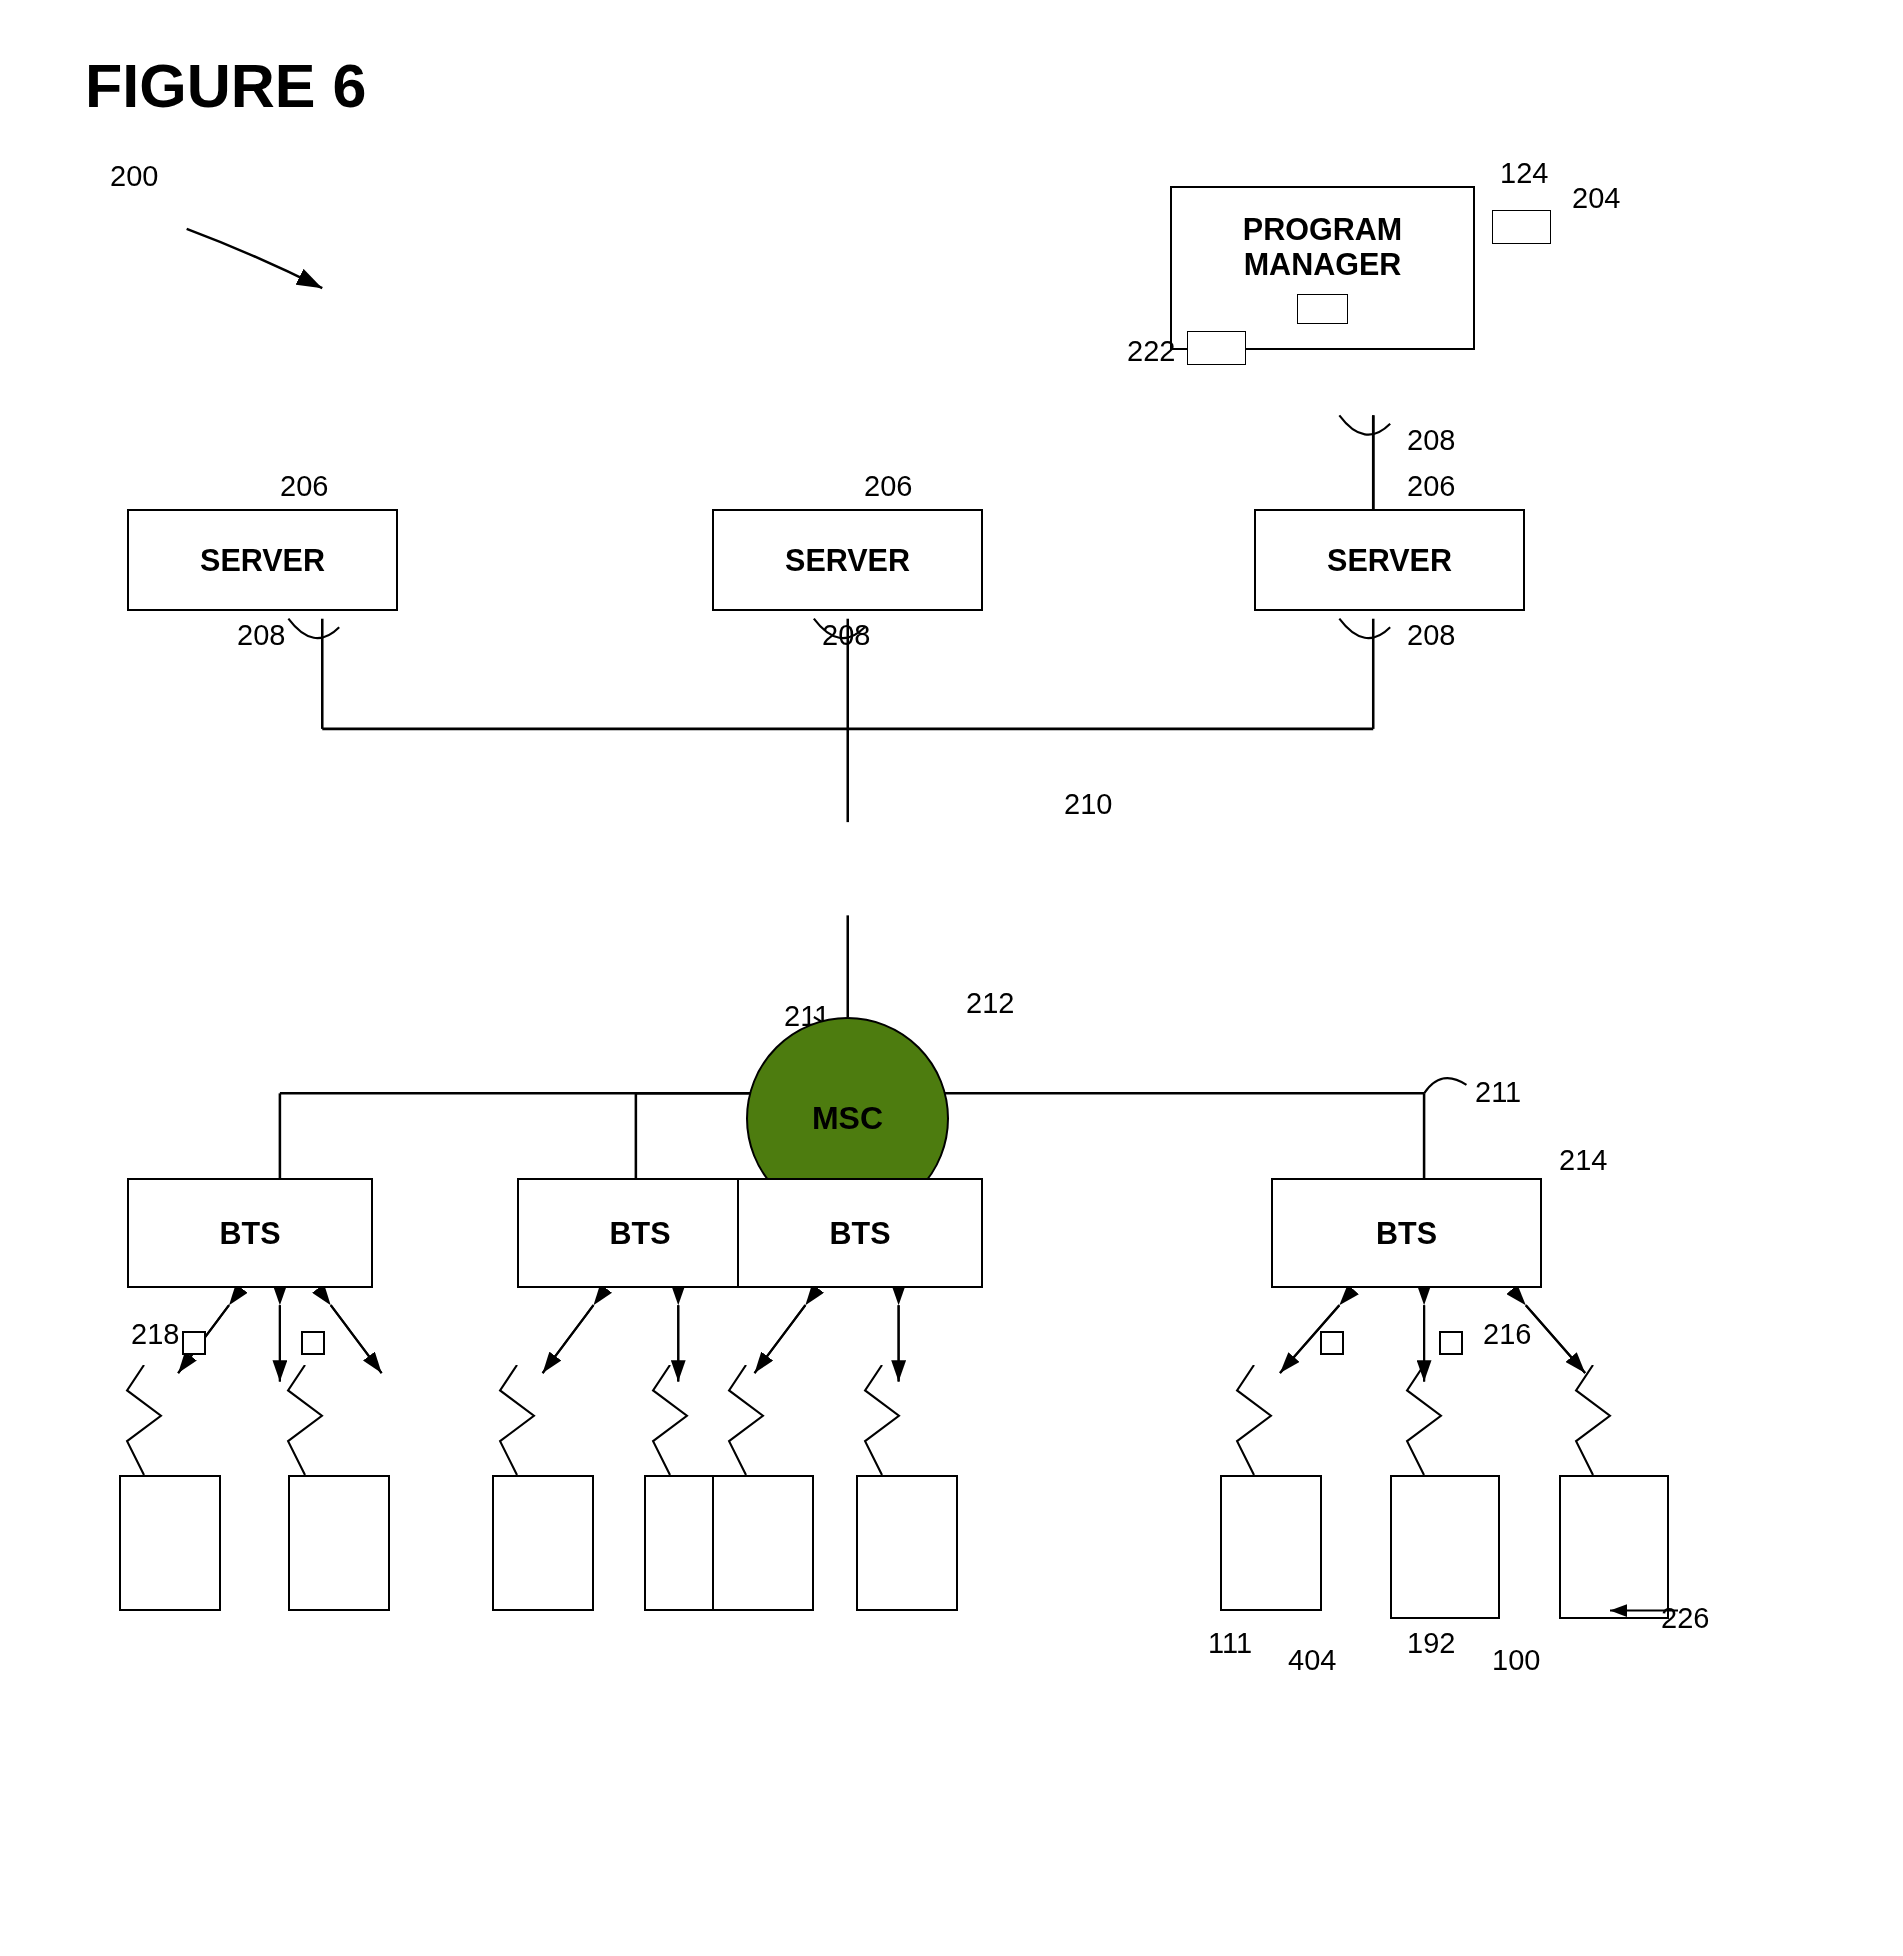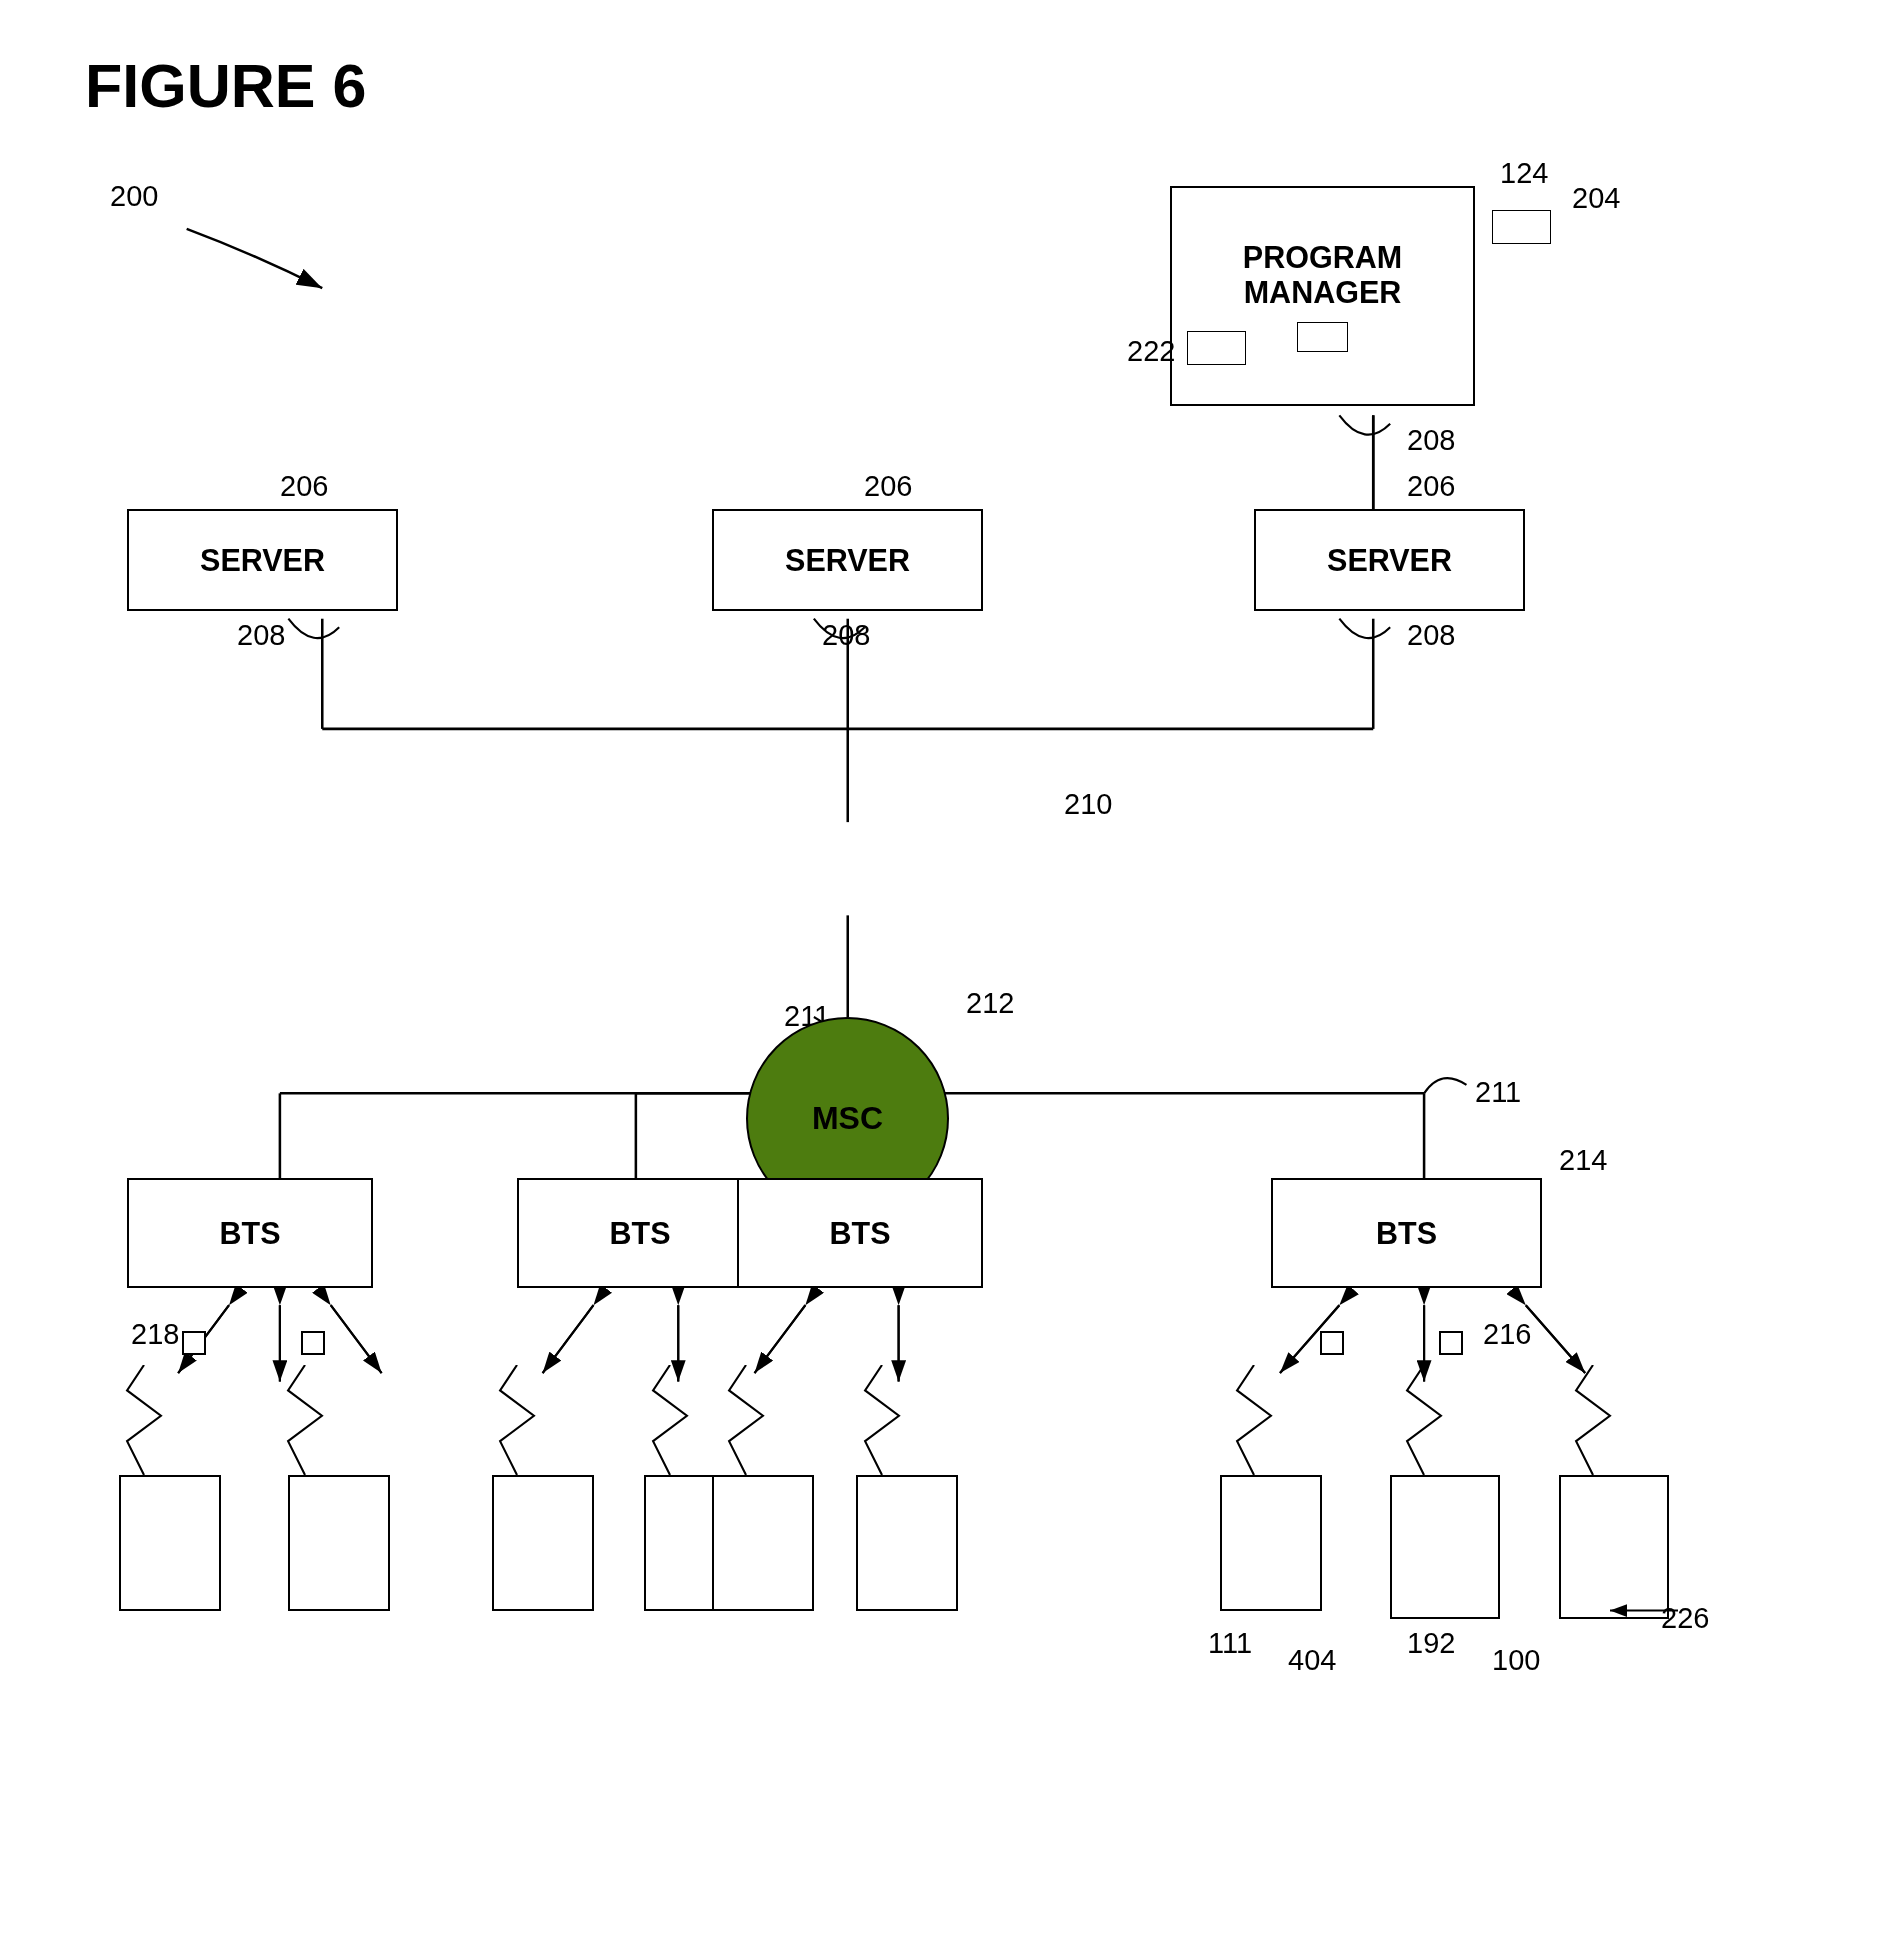--- a/index.html
+++ b/index.html
@@ -72,21 +72,21 @@
       background: #fff;
     }
   </style>
 </head>
 <body>
 
 <div class="diagram-container">
 
   <div class="fig-title">FIGURE 6</div>
 
-  <div class="label" style="top:180px; left:110px;text-align:right;">200</div>
+  <div class="label" style="top:160px; left:110px;text-align:right;">200</div>
 
   <svg class="svg-overlay" viewBox="0 0 2246 2309" width="1904" height="1957">
 
     <path d="M 220 270 Q 300 300 380 340" stroke="#000" stroke-width="3" fill="none" marker-end="url(#arrowhead)"></path>
 
     <line x1="1620" y1="490" x2="1620" y2="620" stroke="#000" stroke-width="3"></line>
 
     <line x1="380" y1="730" x2="380" y2="860" stroke="#000" stroke-width="3"></line>
     <line x1="380" y1="860" x2="1000" y2="860" stroke="#000" stroke-width="3"></line>
 
@@ -151,21 +151,21 @@
     <defs>
       <marker id="arrowhead" markerWidth="10" markerHeight="7" refX="10" refY="3.5" orient="auto">
         <polygon points="0 0, 10 3.5, 0 7" fill="#000"></polygon>
       </marker>
       <marker id="arrowhead2" markerWidth="10" markerHeight="7" refX="0" refY="3.5" orient="auto">
         <polygon points="10 0, 0 3.5, 10 7" fill="#000"></polygon>
       </marker>
     </defs>
   </svg>
 
-  <div class="box" style="top:186px; left:1170px; width:305px; height:220px; flex-direction:column; gap:8.5px;">
+  <div class="box" style="top:186px; left:1170px; width:305px; height:164px; flex-direction:column; gap:8.5px;">
     <span>PROGRAM<br>MANAGER</span>
 
     <div style="display:flex; gap:10.2px; margin-top:3.4px;">
       <div class="inner-box" style="width:51px; height:30px;"></div>
     </div>
   </div>
 
   <div class="inner-box" style="position:absolute; top:210px; left:1492px; width:59px; height:34px;"></div>
 
   <div class="inner-box" style="position:absolute; top:331px; left:1187px; width:59px; height:34px;"></div>

